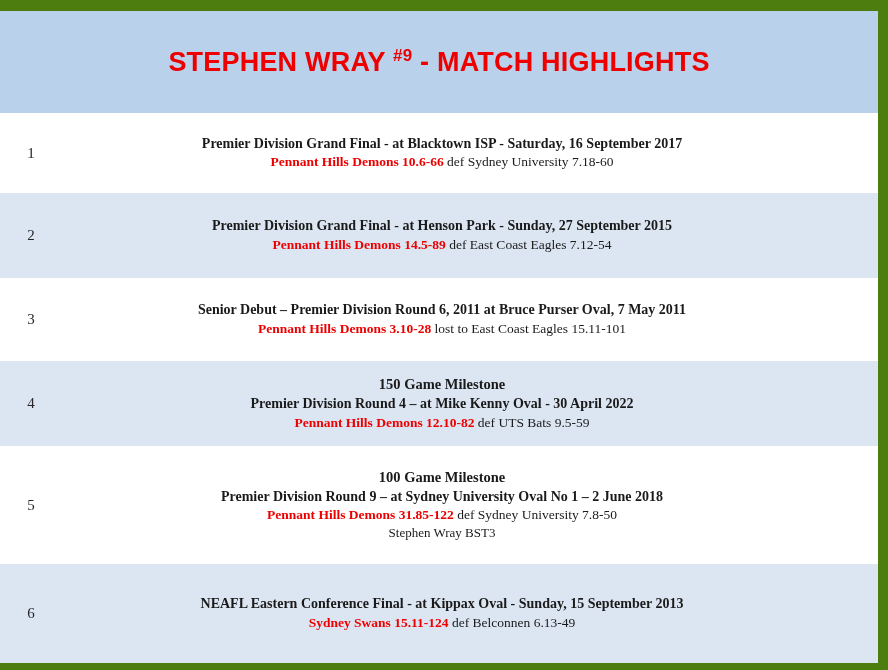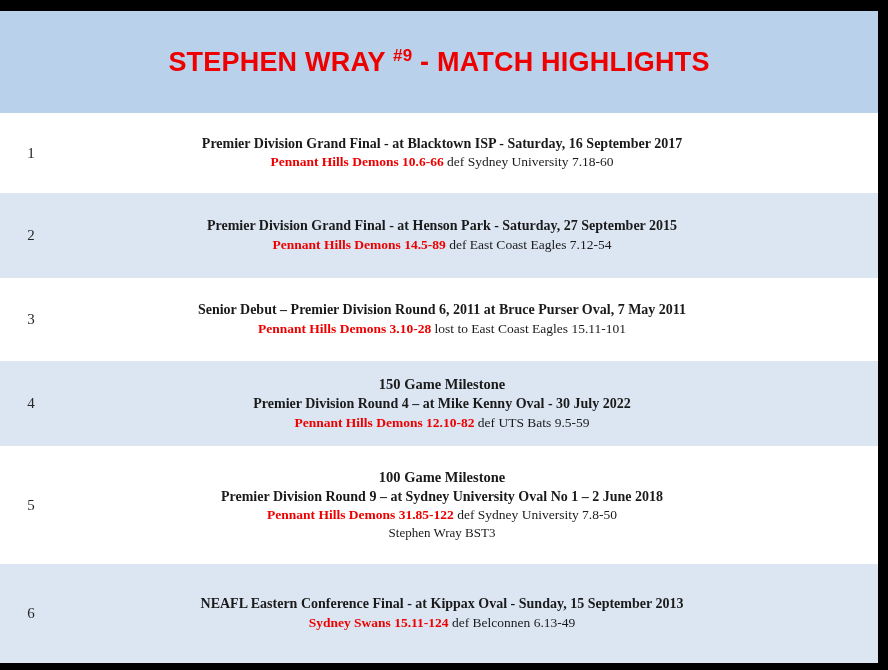--- a/index.html
+++ b/index.html
@@ -10,21 +10,21 @@
     width: 888px;
     height: 670px;
     background: #ffffff;
     font-family: "Liberation Sans", sans-serif;
     overflow: hidden;
   }
   .sheet {
     position: relative;
     width: 888px;
     height: 670px;
-    background: #000000;
+    background: #4d7c0f;
   }
 
   
   .header-band {
     position: absolute;
     left: 0;
     top: 11px;
     width: 878px;
     height: 102px;
     background: #b9d1ea;
@@ -136,38 +136,38 @@
       <div class="row-num">1</div>
       <div class="row-body">
         <div class="line title-line">Premier Division Grand Final - at Blacktown ISP - Saturday, 16 September 2017</div>
         <div class="line score-line"><span class="hl">Pennant Hills Demons 10.6-66</span><span> def Sydney University 7.18-60</span></div>
       </div>
     </div>
 
     <div class="row shaded h2">
       <div class="row-num">2</div>
       <div class="row-body">
-        <div class="line title-line">Premier Division Grand Final - at Henson Park - Saturday, 27 September 2015</div>
+        <div class="line title-line">Premier Division Grand Final - at Henson Park - Sunday, 27 September 2015</div>
         <div class="line score-line"><span class="hl">Pennant Hills Demons 14.5-89</span><span> def East Coast Eagles 7.12-54</span></div>
       </div>
     </div>
 
     <div class="row plain h3">
       <div class="row-num">3</div>
       <div class="row-body">
         <div class="line title-line">Senior Debut – Premier Division Round 6, 2011 at Bruce Purser Oval, 7 May 2011</div>
         <div class="line score-line"><span class="hl">Pennant Hills Demons 3.10-28</span><span> lost to East Coast Eagles 15.11-101</span></div>
       </div>
     </div>
 
     <div class="row shaded h4">
       <div class="row-num">4</div>
       <div class="row-body">
         <div class="line milestone">150 Game Milestone</div>
-        <div class="line title-line">Premier Division Round 4 – at Mike Kenny Oval - 30 July 2022</div>
+        <div class="line title-line">Premier Division Round 4 – at Mike Kenny Oval - 30 April 2022</div>
         <div class="line score-line"><span class="hl">Pennant Hills Demons 12.10-82</span><span> def UTS Bats 9.5-59</span></div>
       </div>
     </div>
 
     <div class="row plain h5">
       <div class="row-num">5</div>
       <div class="row-body">
         <div class="line milestone">100 Game Milestone</div>
         <div class="line title-line">Premier Division Round 9 – at Sydney University Oval No 1 – 2 June 2018</div>
         <div class="line score-line"><span class="hl">Pennant Hills Demons 31.85-122</span><span> def Sydney University 7.8-50</span></div>

